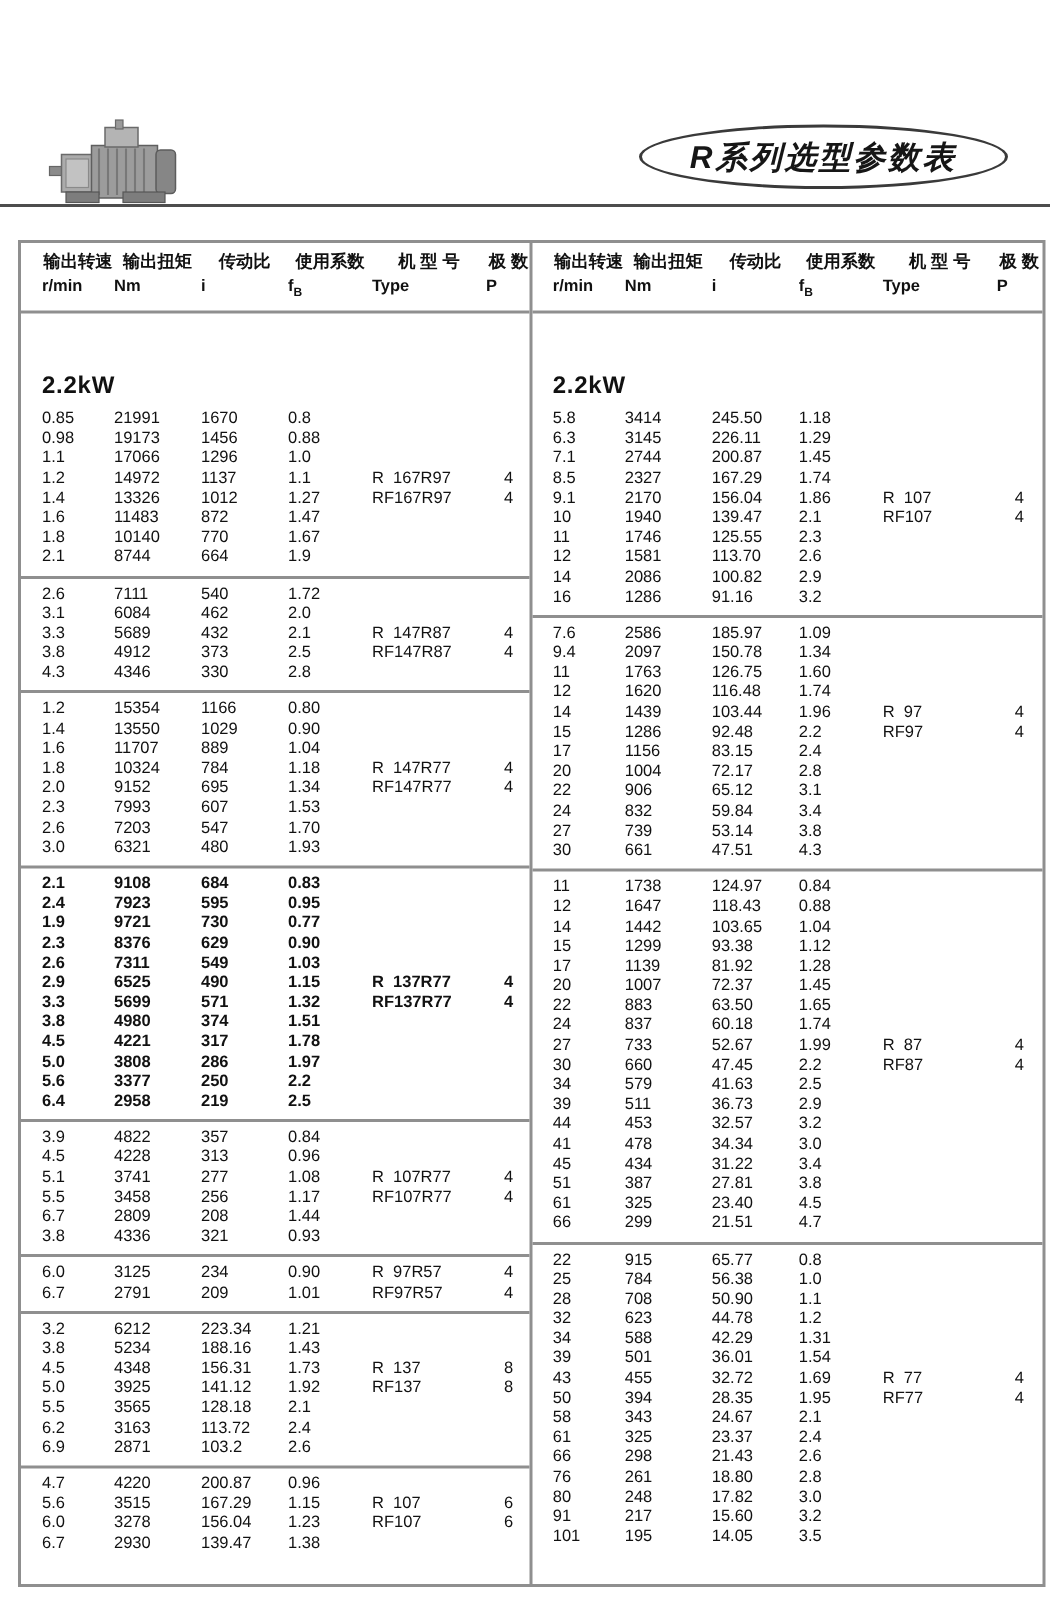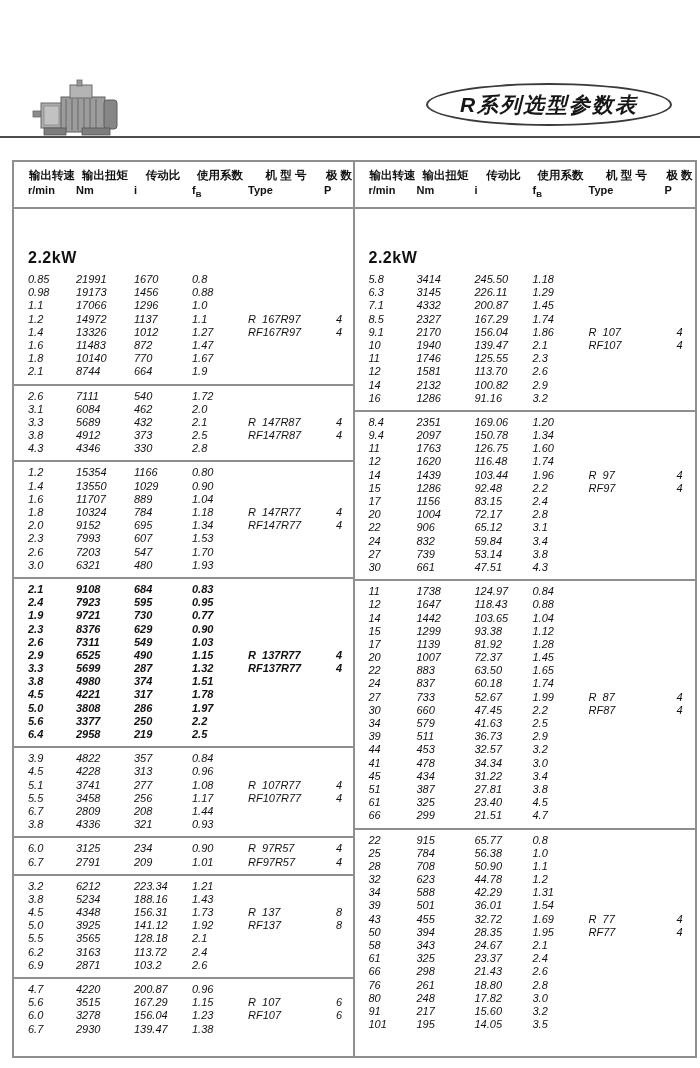--- a/index.html
+++ b/index.html
@@ -35,21 +35,21 @@
     display:grid; grid-template-columns:48px 58px 58px 56px 76px 30px;
     padding-left:14px; align-content:center; row-gap:3px;
   }
   .col-header .hc { text-align:center; font-weight:bold; font-size:11.5px; white-space:nowrap; line-height:1.1; }
   .col-header .hu { font-weight:bold; font-size:11px; line-height:1.1; }
   sub { font-size:8px; }
 
   .col-body { flex:1; padding-top:4px; }
   .power-label { font-size:16px; font-weight:bold; padding:4px 0 2px 14px; letter-spacing:0.5px;margin-top:32px; }
 
-  .block { padding:4px 16px 5px 0;font-style:italic; }
+  .block { padding:4px 16px 5px 0; }
   .blocks .block + .block { border-top:2px solid #8f8f8f; }
   .row {
     display:grid; grid-template-columns:48px 58px 58px 56px 76px 30px;
     padding-left:14px; height:13.2px; line-height:13.2px; font-size:11px;
   }
   .block.bold .row { font-weight:bold; }
   .cell { text-align:left; white-space:pre; overflow:visible; }
   .c-pole { text-align:center; }
 </style>
 </head>
@@ -322,21 +322,21 @@
                 <span class="cell c-speed">2.9</span>
                 <span class="cell c-torque">6525</span>
                 <span class="cell c-ratio">490</span>
                 <span class="cell c-factor">1.15</span>
                 <span class="cell c-type">R  137R77</span>
                 <span class="cell c-pole">4</span>
               </div>
               <div class="row">
                 <span class="cell c-speed">3.3</span>
                 <span class="cell c-torque">5699</span>
-                <span class="cell c-ratio">287</span>
+                <span class="cell c-ratio">571</span>
                 <span class="cell c-factor">1.32</span>
                 <span class="cell c-type">RF137R77</span>
                 <span class="cell c-pole">4</span>
               </div>
               <div class="row">
                 <span class="cell c-speed">3.8</span>
                 <span class="cell c-torque">4980</span>
                 <span class="cell c-ratio">374</span>
                 <span class="cell c-factor">1.51</span>
                 <span class="cell c-type"></span>
@@ -569,21 +569,21 @@
               <div class="row">
                 <span class="cell c-speed">6.3</span>
                 <span class="cell c-torque">3145</span>
                 <span class="cell c-ratio">226.11</span>
                 <span class="cell c-factor">1.29</span>
                 <span class="cell c-type"></span>
                 <span class="cell c-pole"></span>
               </div>
               <div class="row">
                 <span class="cell c-speed">7.1</span>
-                <span class="cell c-torque">4332</span>
+                <span class="cell c-torque">2744</span>
                 <span class="cell c-ratio">200.87</span>
                 <span class="cell c-factor">1.45</span>
                 <span class="cell c-type"></span>
                 <span class="cell c-pole"></span>
               </div>
               <div class="row">
                 <span class="cell c-speed">8.5</span>
                 <span class="cell c-torque">2327</span>
                 <span class="cell c-ratio">167.29</span>
                 <span class="cell c-factor">1.74</span>
@@ -617,41 +617,41 @@
               <div class="row">
                 <span class="cell c-speed">12</span>
                 <span class="cell c-torque">1581</span>
                 <span class="cell c-ratio">113.70</span>
                 <span class="cell c-factor">2.6</span>
                 <span class="cell c-type"></span>
                 <span class="cell c-pole"></span>
               </div>
               <div class="row">
                 <span class="cell c-speed">14</span>
-                <span class="cell c-torque">2132</span>
+                <span class="cell c-torque">2086</span>
                 <span class="cell c-ratio">100.82</span>
                 <span class="cell c-factor">2.9</span>
                 <span class="cell c-type"></span>
                 <span class="cell c-pole"></span>
               </div>
               <div class="row">
                 <span class="cell c-speed">16</span>
                 <span class="cell c-torque">1286</span>
                 <span class="cell c-ratio">91.16</span>
                 <span class="cell c-factor">3.2</span>
                 <span class="cell c-type"></span>
                 <span class="cell c-pole"></span>
               </div>
             </div>
             <div class="block">
               <div class="row">
-                <span class="cell c-speed">8.4</span>
-                <span class="cell c-torque">2351</span>
-                <span class="cell c-ratio">169.06</span>
-                <span class="cell c-factor">1.20</span>
+                <span class="cell c-speed">7.6</span>
+                <span class="cell c-torque">2586</span>
+                <span class="cell c-ratio">185.97</span>
+                <span class="cell c-factor">1.09</span>
                 <span class="cell c-type"></span>
                 <span class="cell c-pole"></span>
               </div>
               <div class="row">
                 <span class="cell c-speed">9.4</span>
                 <span class="cell c-torque">2097</span>
                 <span class="cell c-ratio">150.78</span>
                 <span class="cell c-factor">1.34</span>
                 <span class="cell c-type"></span>
                 <span class="cell c-pole"></span>

